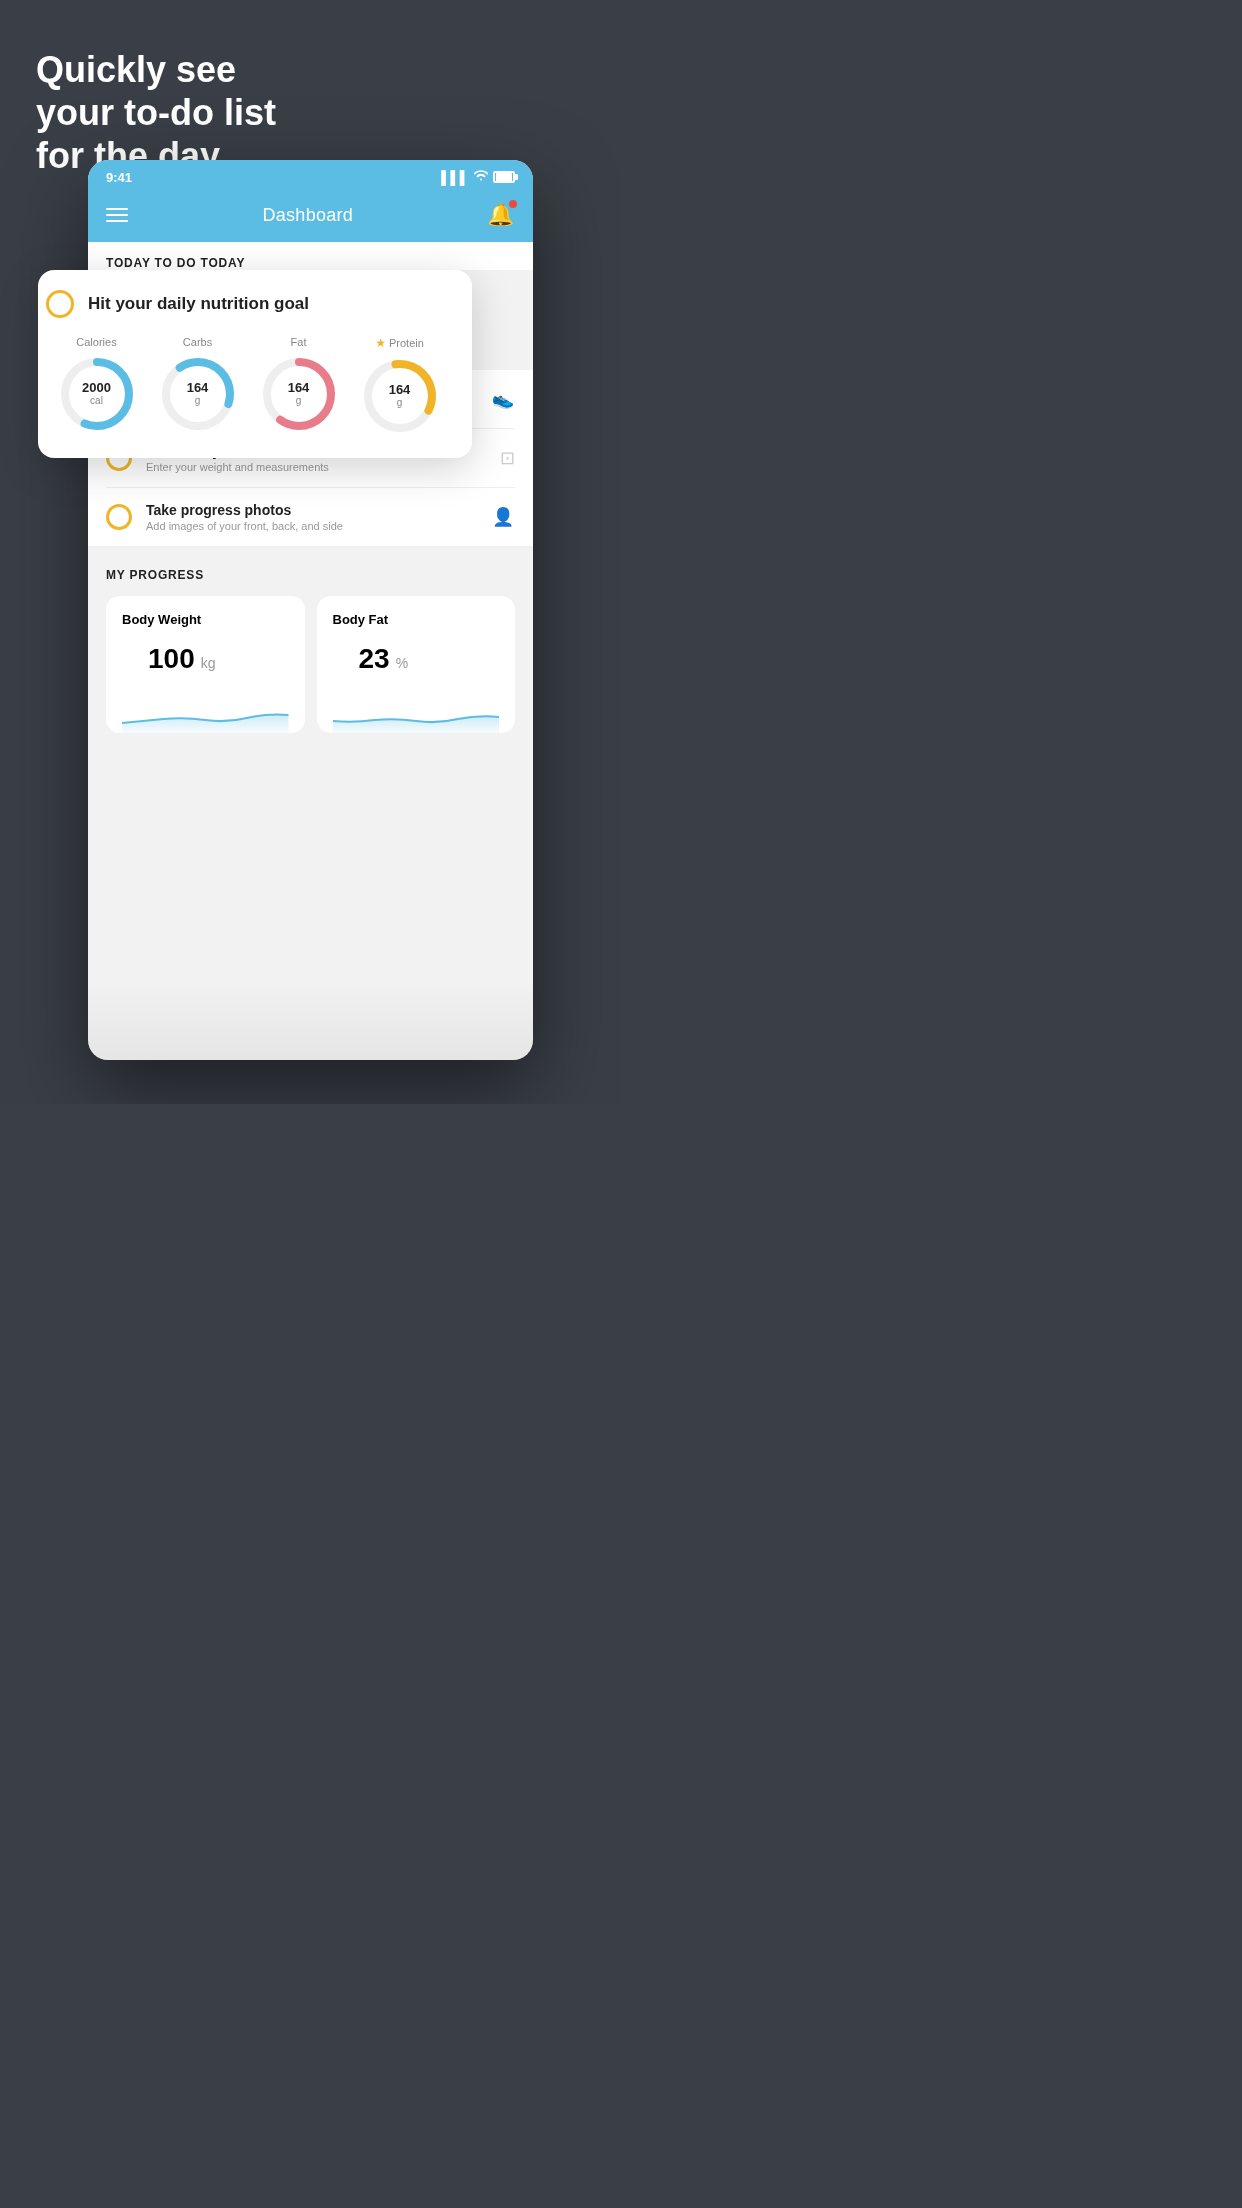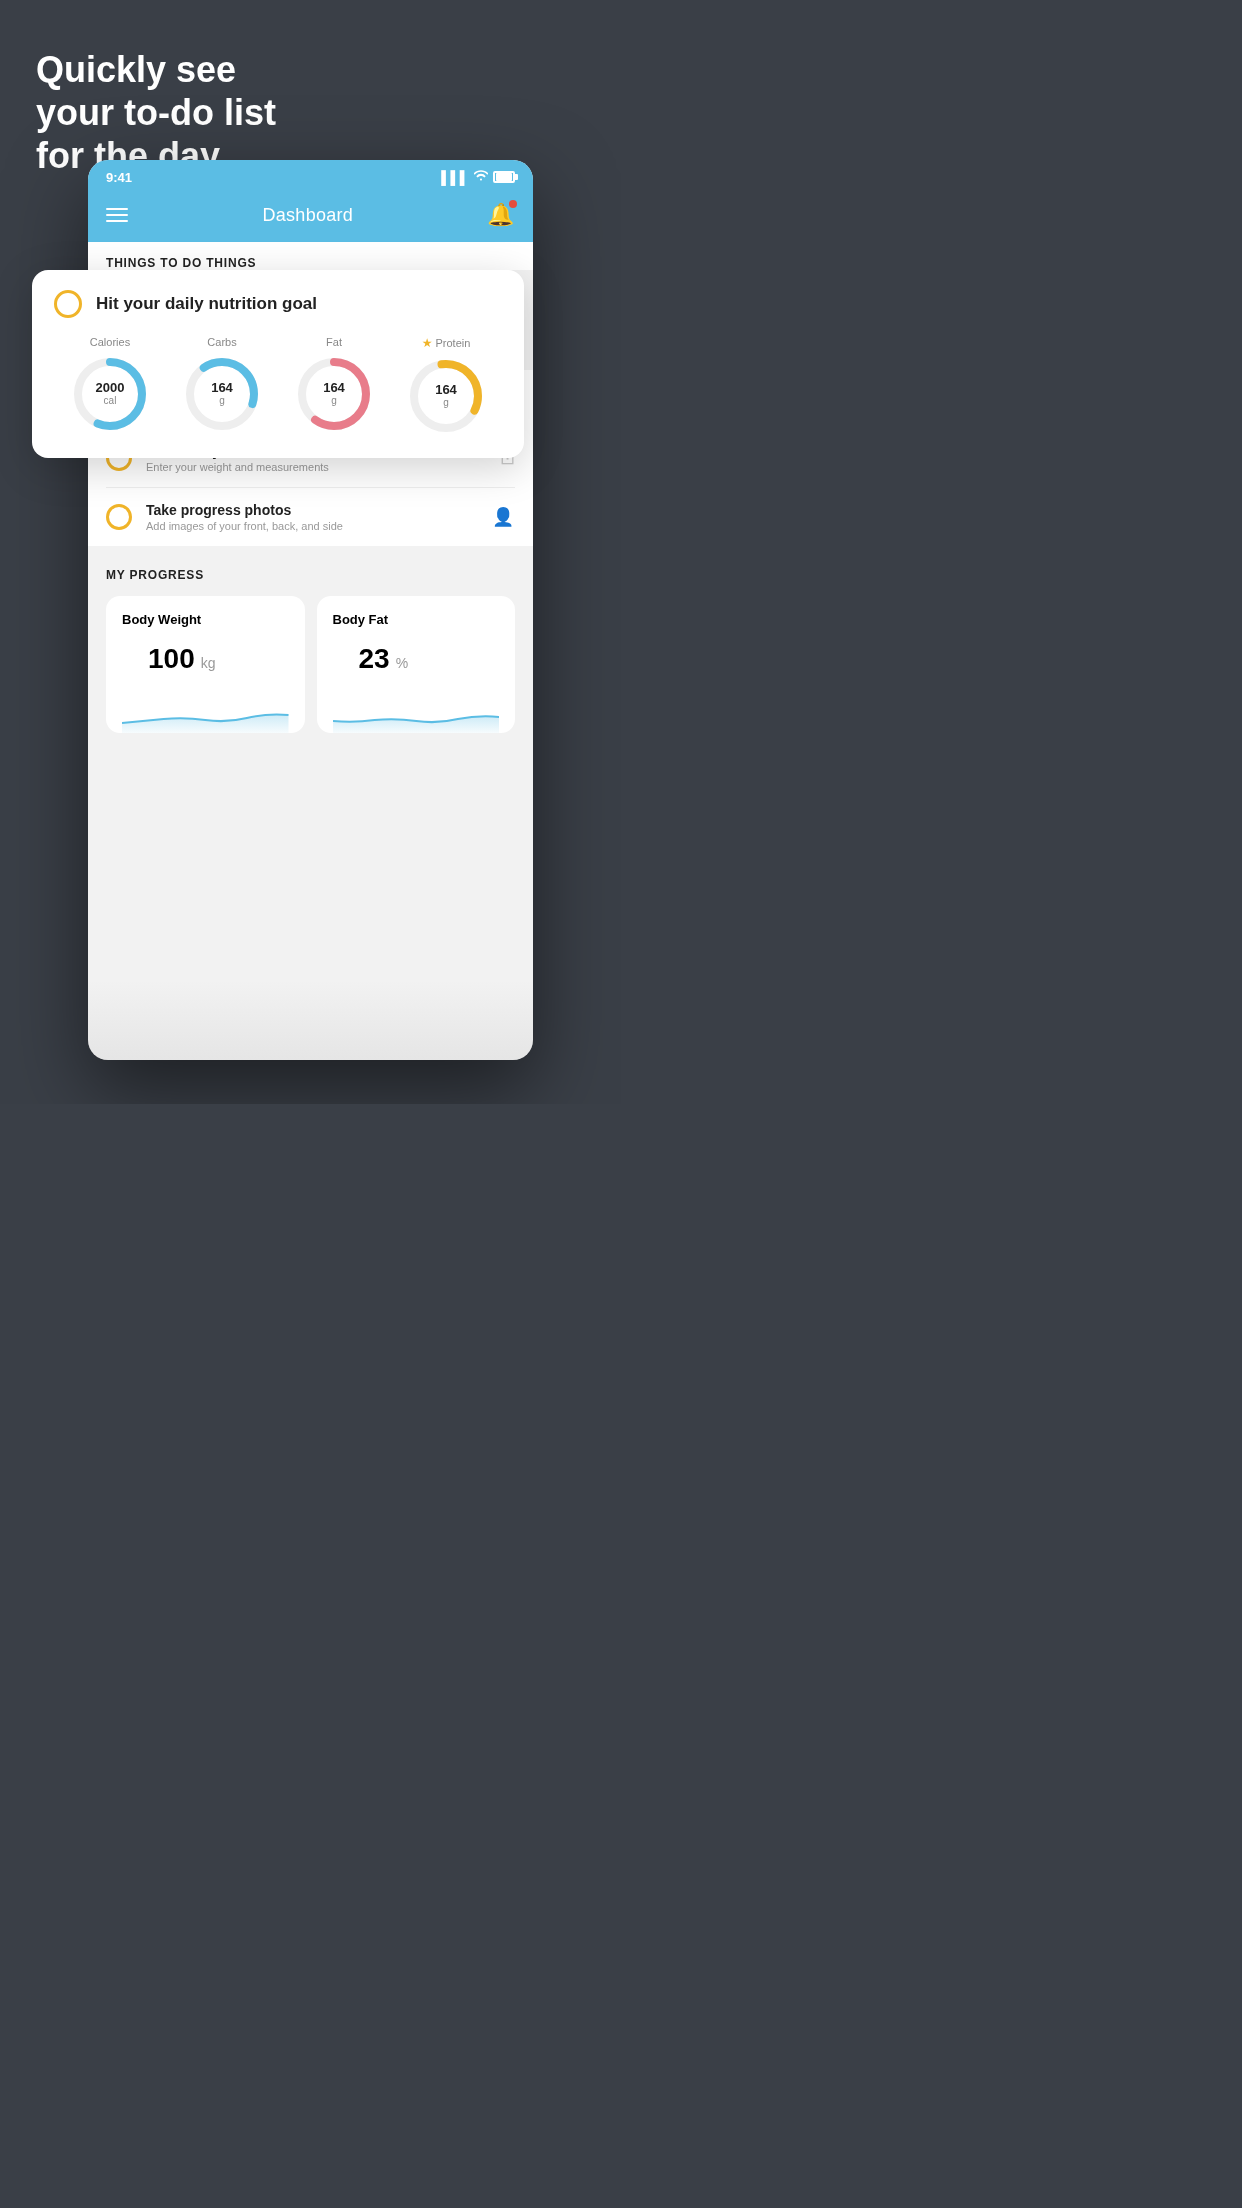--- a/index.html
+++ b/index.html
@@ -144,25 +144,25 @@
       font-weight: 700;
       color: #222;
       letter-spacing: 0.8px;
       margin-bottom: 10px;
     }
 
     
     .floating-card {
       position: absolute;
       top: 270px;
-      left: 32px;
-      width: 492px;
+      left: 38px;
+      width: 434px;
       background: #fff;
       border-radius: 16px;
-      padding: 20px 22px 22px 22px;
+      padding: 20px 22px 22px 8px;
       box-shadow: 0 10px 40px rgba(0,0,0,0.18);
       z-index: 10;
     }
     .card-header {
       display: flex;
       align-items: center;
       gap: 14px;
       margin-bottom: 18px;
     }
     .circle-checkbox {
@@ -367,21 +367,21 @@
         <span></span>
     </div>
     <span class="header-title">Dashboard</span>
     <div class="bell-wrap">
       <span class="bell-icon">🔔</span>
       <div class="bell-dot"></div>
     </div>
   </div>
 
   <div class="things-section">
-    <div class="section-title">THINGS TO DO THINGS</div>
+    <div class="section-title">TODAY TO DO TODAY</div>
   </div>
 
   <div class="todo-list" style="margin-top: 100px;">
     <div class="todo-item">
       <div class="todo-circle-green"></div>
       <div class="todo-text">
         <div class="todo-main">Running</div>
         <div class="todo-sub">Track your stats (target: 5km)</div>
       </div>
       <span class="todo-icon">👟</span>

